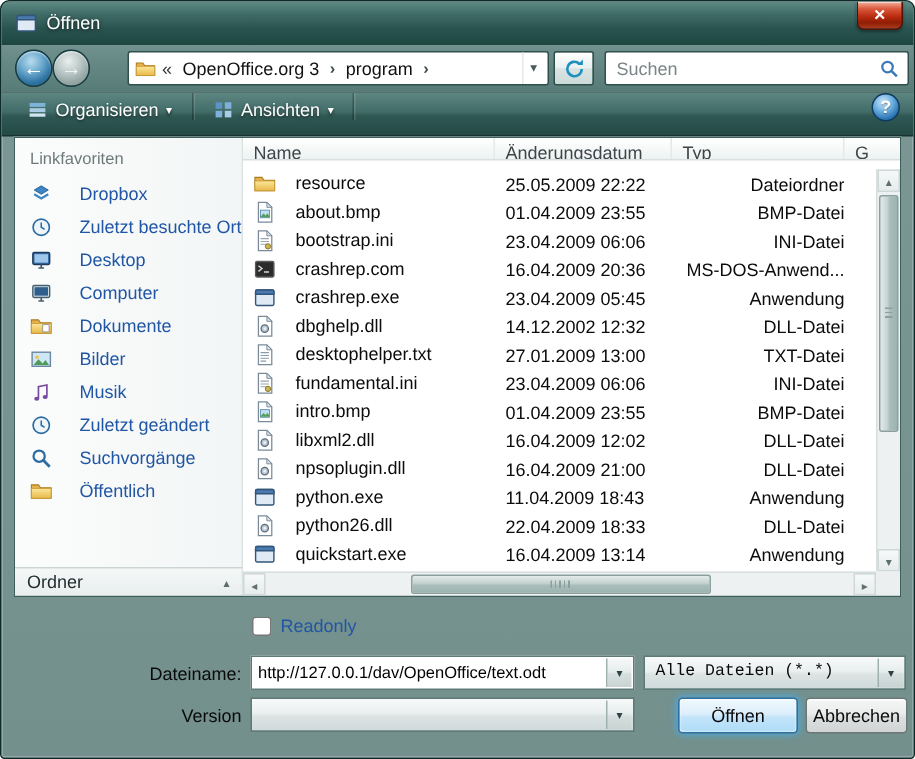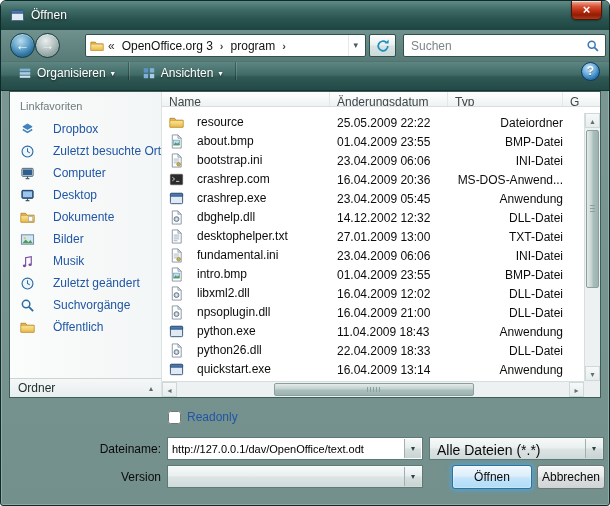--- a/index.html
+++ b/index.html
@@ -101,21 +101,21 @@
   .rocb { position:absolute; left:167px; top:410px; width:13px; height:13px; }
   .rolabel { position:absolute; left:186px; top:409px; font-size:12px; color:#2156a5;text-align:right; }
   .flabel { position:absolute; left:42px; width:118px; text-align:right; font-size:12px; color:#0a0a0a; }
   .l1{top:441px}.l2{top:469px}
   .combo { position:absolute; height:23px; background:#fff; border:1px solid #5f7a76; }
   .fncombo{left:166px; top:436px; width:256px;}
   .ftcombo{left:428px; top:436px; width:175px; background:linear-gradient(180deg,#f8fafa,#eaefef 45%,#dce3e3 55%,#d0dada);}
   .vcombo {left:166px; top:464px; width:256px; background:linear-gradient(180deg,#f8fafa,#eaefef 45%,#dce3e3 55%,#d0dada);}
   .fninput{position:absolute; left:4px; top:2px; width:228px; height:17px; border:none; outline:none; background:transparent;
            font:11px "Liberation Sans","DejaVu Sans",sans-serif; color:#000;}
-  .ddtext{position:absolute; left:7px; top:4px; font-size:14px; color:#0a0a0a; white-space:nowrap;}
+  .ddtext{position:absolute; left:7px; top:4px; font-size:11px; color:#0a0a0a; white-space:nowrap;font-family:Liberation Mono, monospace;}
   .cbtn{position:absolute; top:1px; right:1px; bottom:1px; width:17px; border-left:1px solid #9eb1ae; text-align:center;
         font-size:8px; color:#2f4143; line-height:19px;
         background:linear-gradient(180deg,#f5f8f8,#e7eded 45%,#d6dfde 55%,#c8d4d3);}
   .btn { position:absolute; height:24px; font:12px "Liberation Sans","DejaVu Sans",sans-serif; color:#0a0a0a; border-radius:3px; }
   .open { left:451px; top:464px; width:80px; border:1px solid #30719f;
           background:linear-gradient(180deg,#f0f8fd 0%,#ddeefb 45%,#c3e4fa 55%,#aedcf7 100%);
           box-shadow:0 0 5px 1px rgba(72,170,230,.85), inset 0 0 2px #fff; }
   .cancel { left:536px; top:464px; width:68px; border:1px solid #6c7877;
             background:linear-gradient(180deg,#f5f6f6 0%,#eaecec 45%,#dcdfdf 55%,#d0d4d4 100%); box-shadow:inset 0 1px 0 #fff; }
 </style>
@@ -290,29 +290,29 @@
         <span>Dropbox</span>
       </div>
       <div class="sb-item">
         <svg class="sbic">
             <use href="#s-clock"></use>
           </svg>
         <span>Zuletzt besuchte Orte</span>
       </div>
       <div class="sb-item">
         <svg class="sbic">
+            <use href="#s-monitor"></use>
+          </svg>
+        <span>Desktop</span>
+      </div>
+      <div class="sb-item">
+        <svg class="sbic">
             <use href="#s-computer"></use>
           </svg>
         <span>Computer</span>
-      </div>
-      <div class="sb-item">
-        <svg class="sbic">
-            <use href="#s-monitor"></use>
-          </svg>
-        <span>Desktop</span>
       </div>
       <div class="sb-item">
         <svg class="sbic">
             <use href="#s-docs"></use>
           </svg>
         <span>Dokumente</span>
       </div>
       <div class="sb-item">
         <svg class="sbic">
             <use href="#s-pics"></use>

